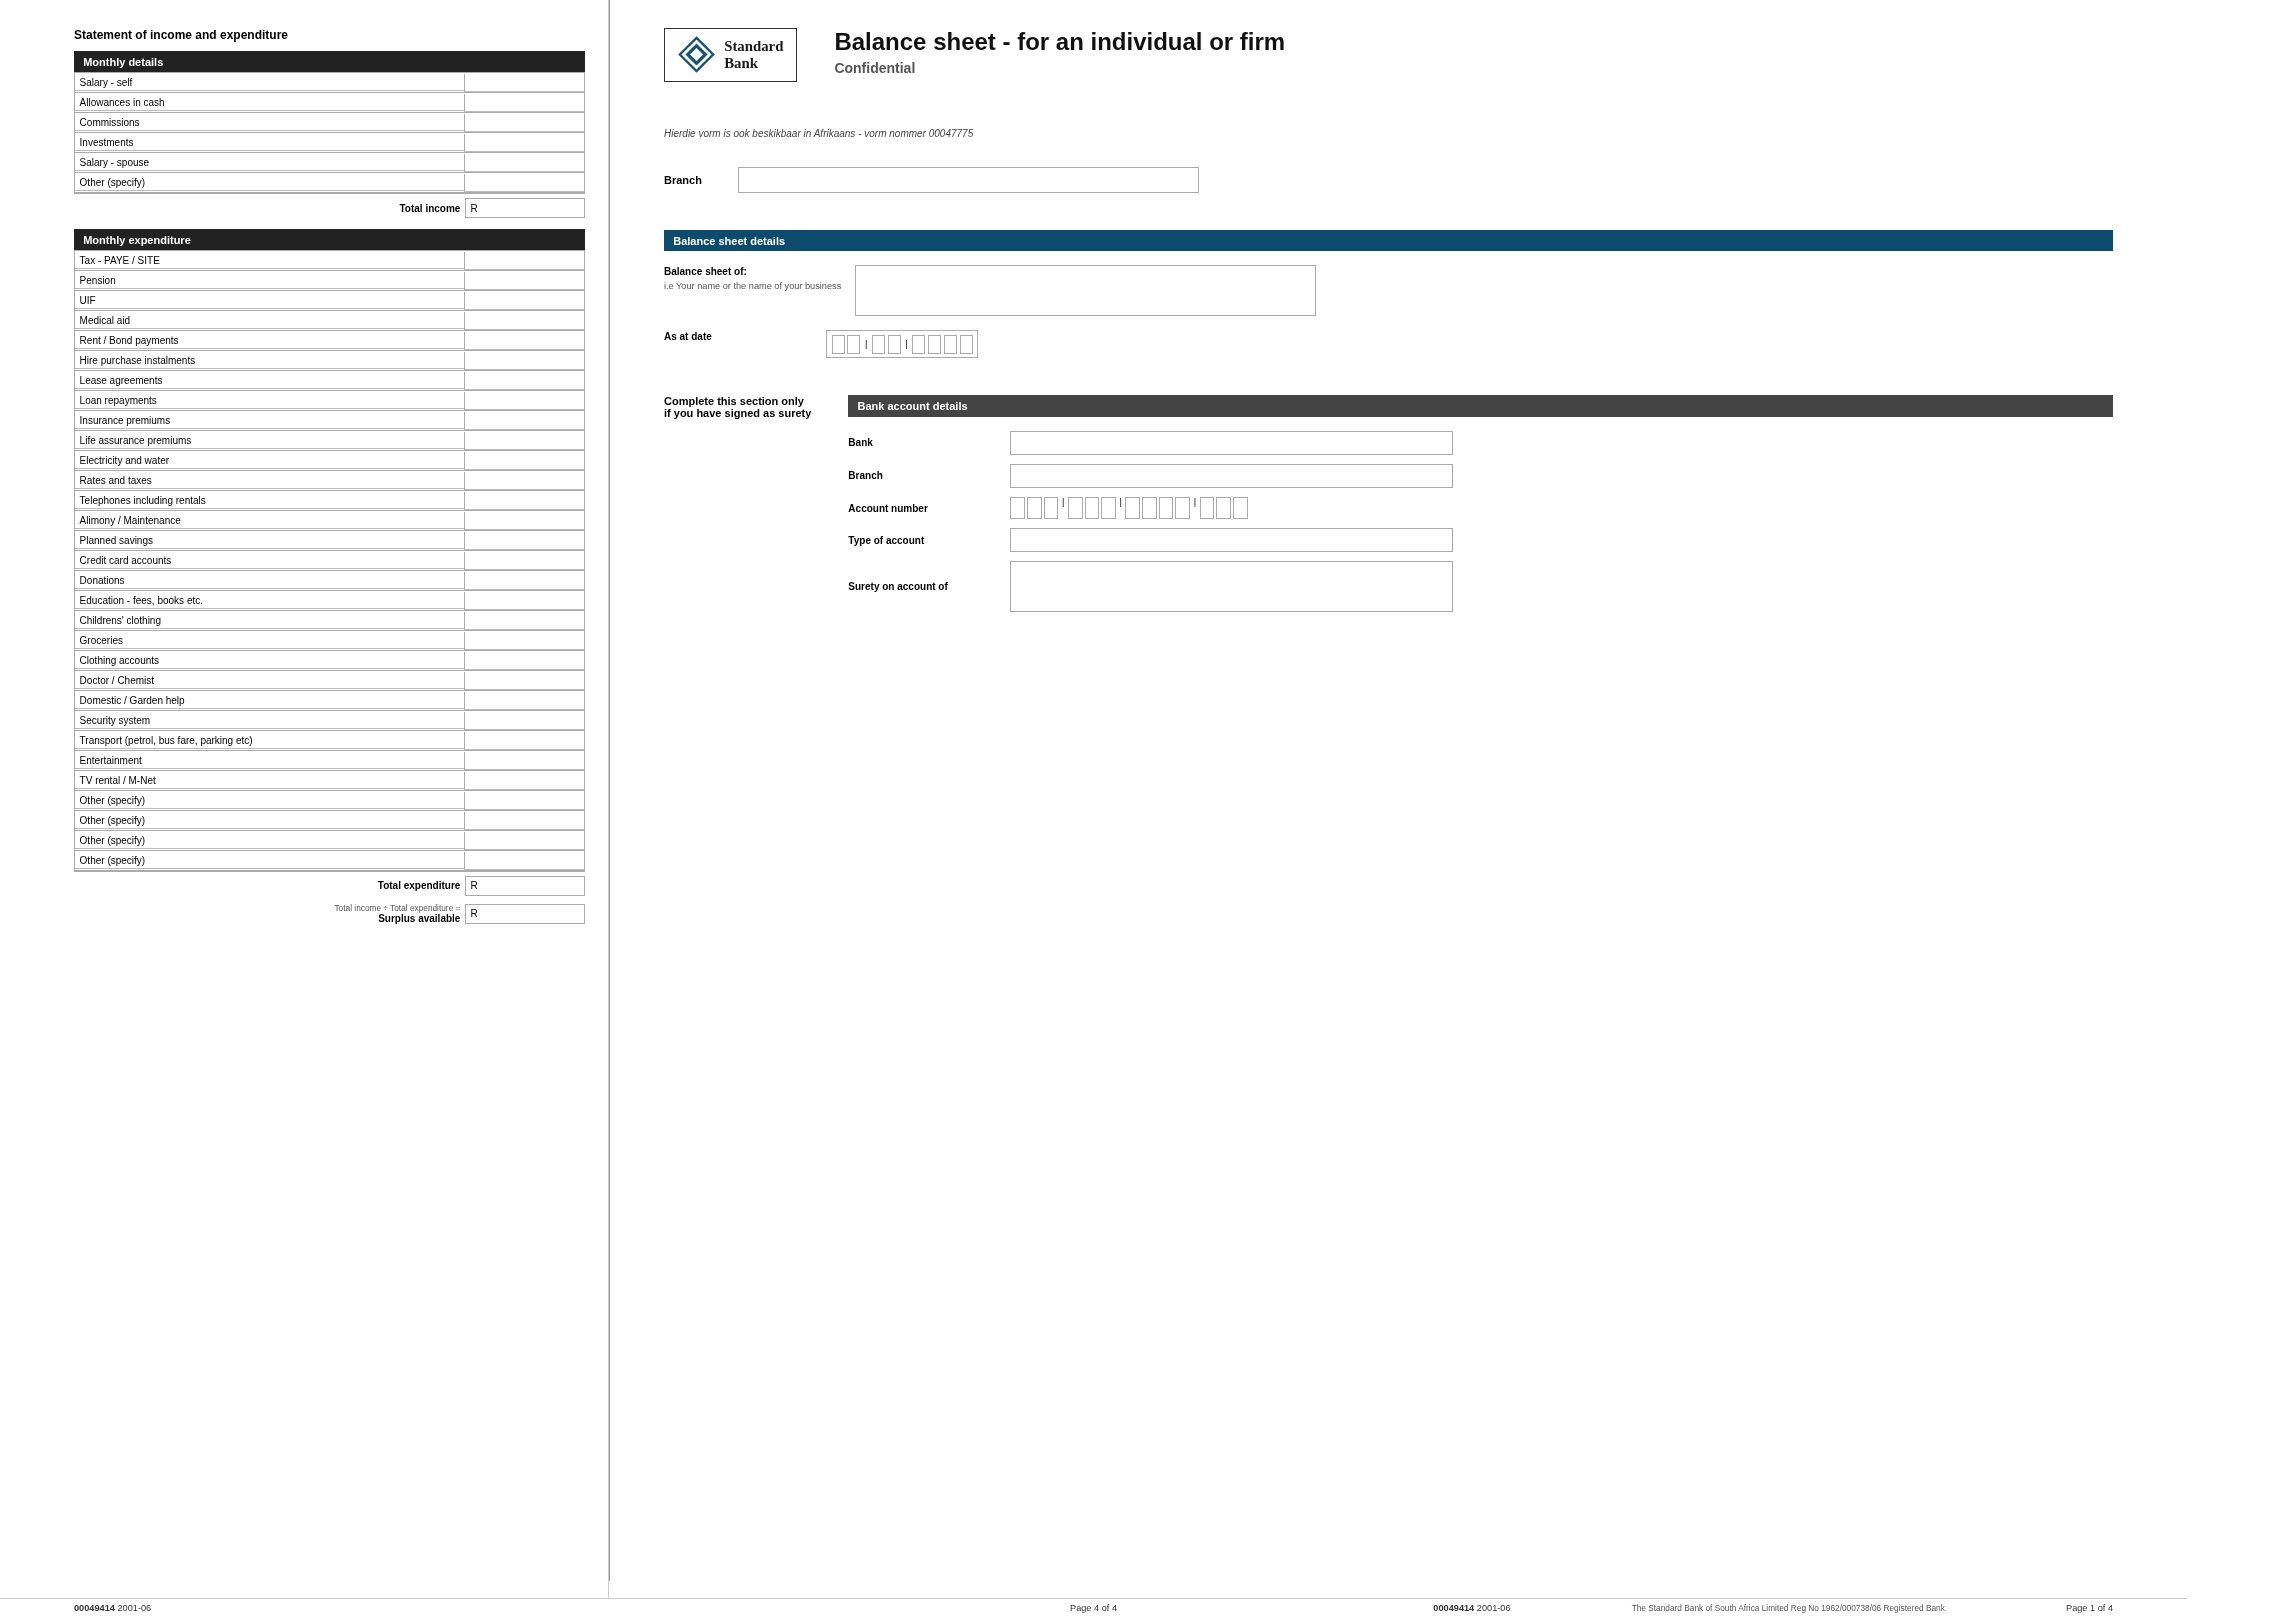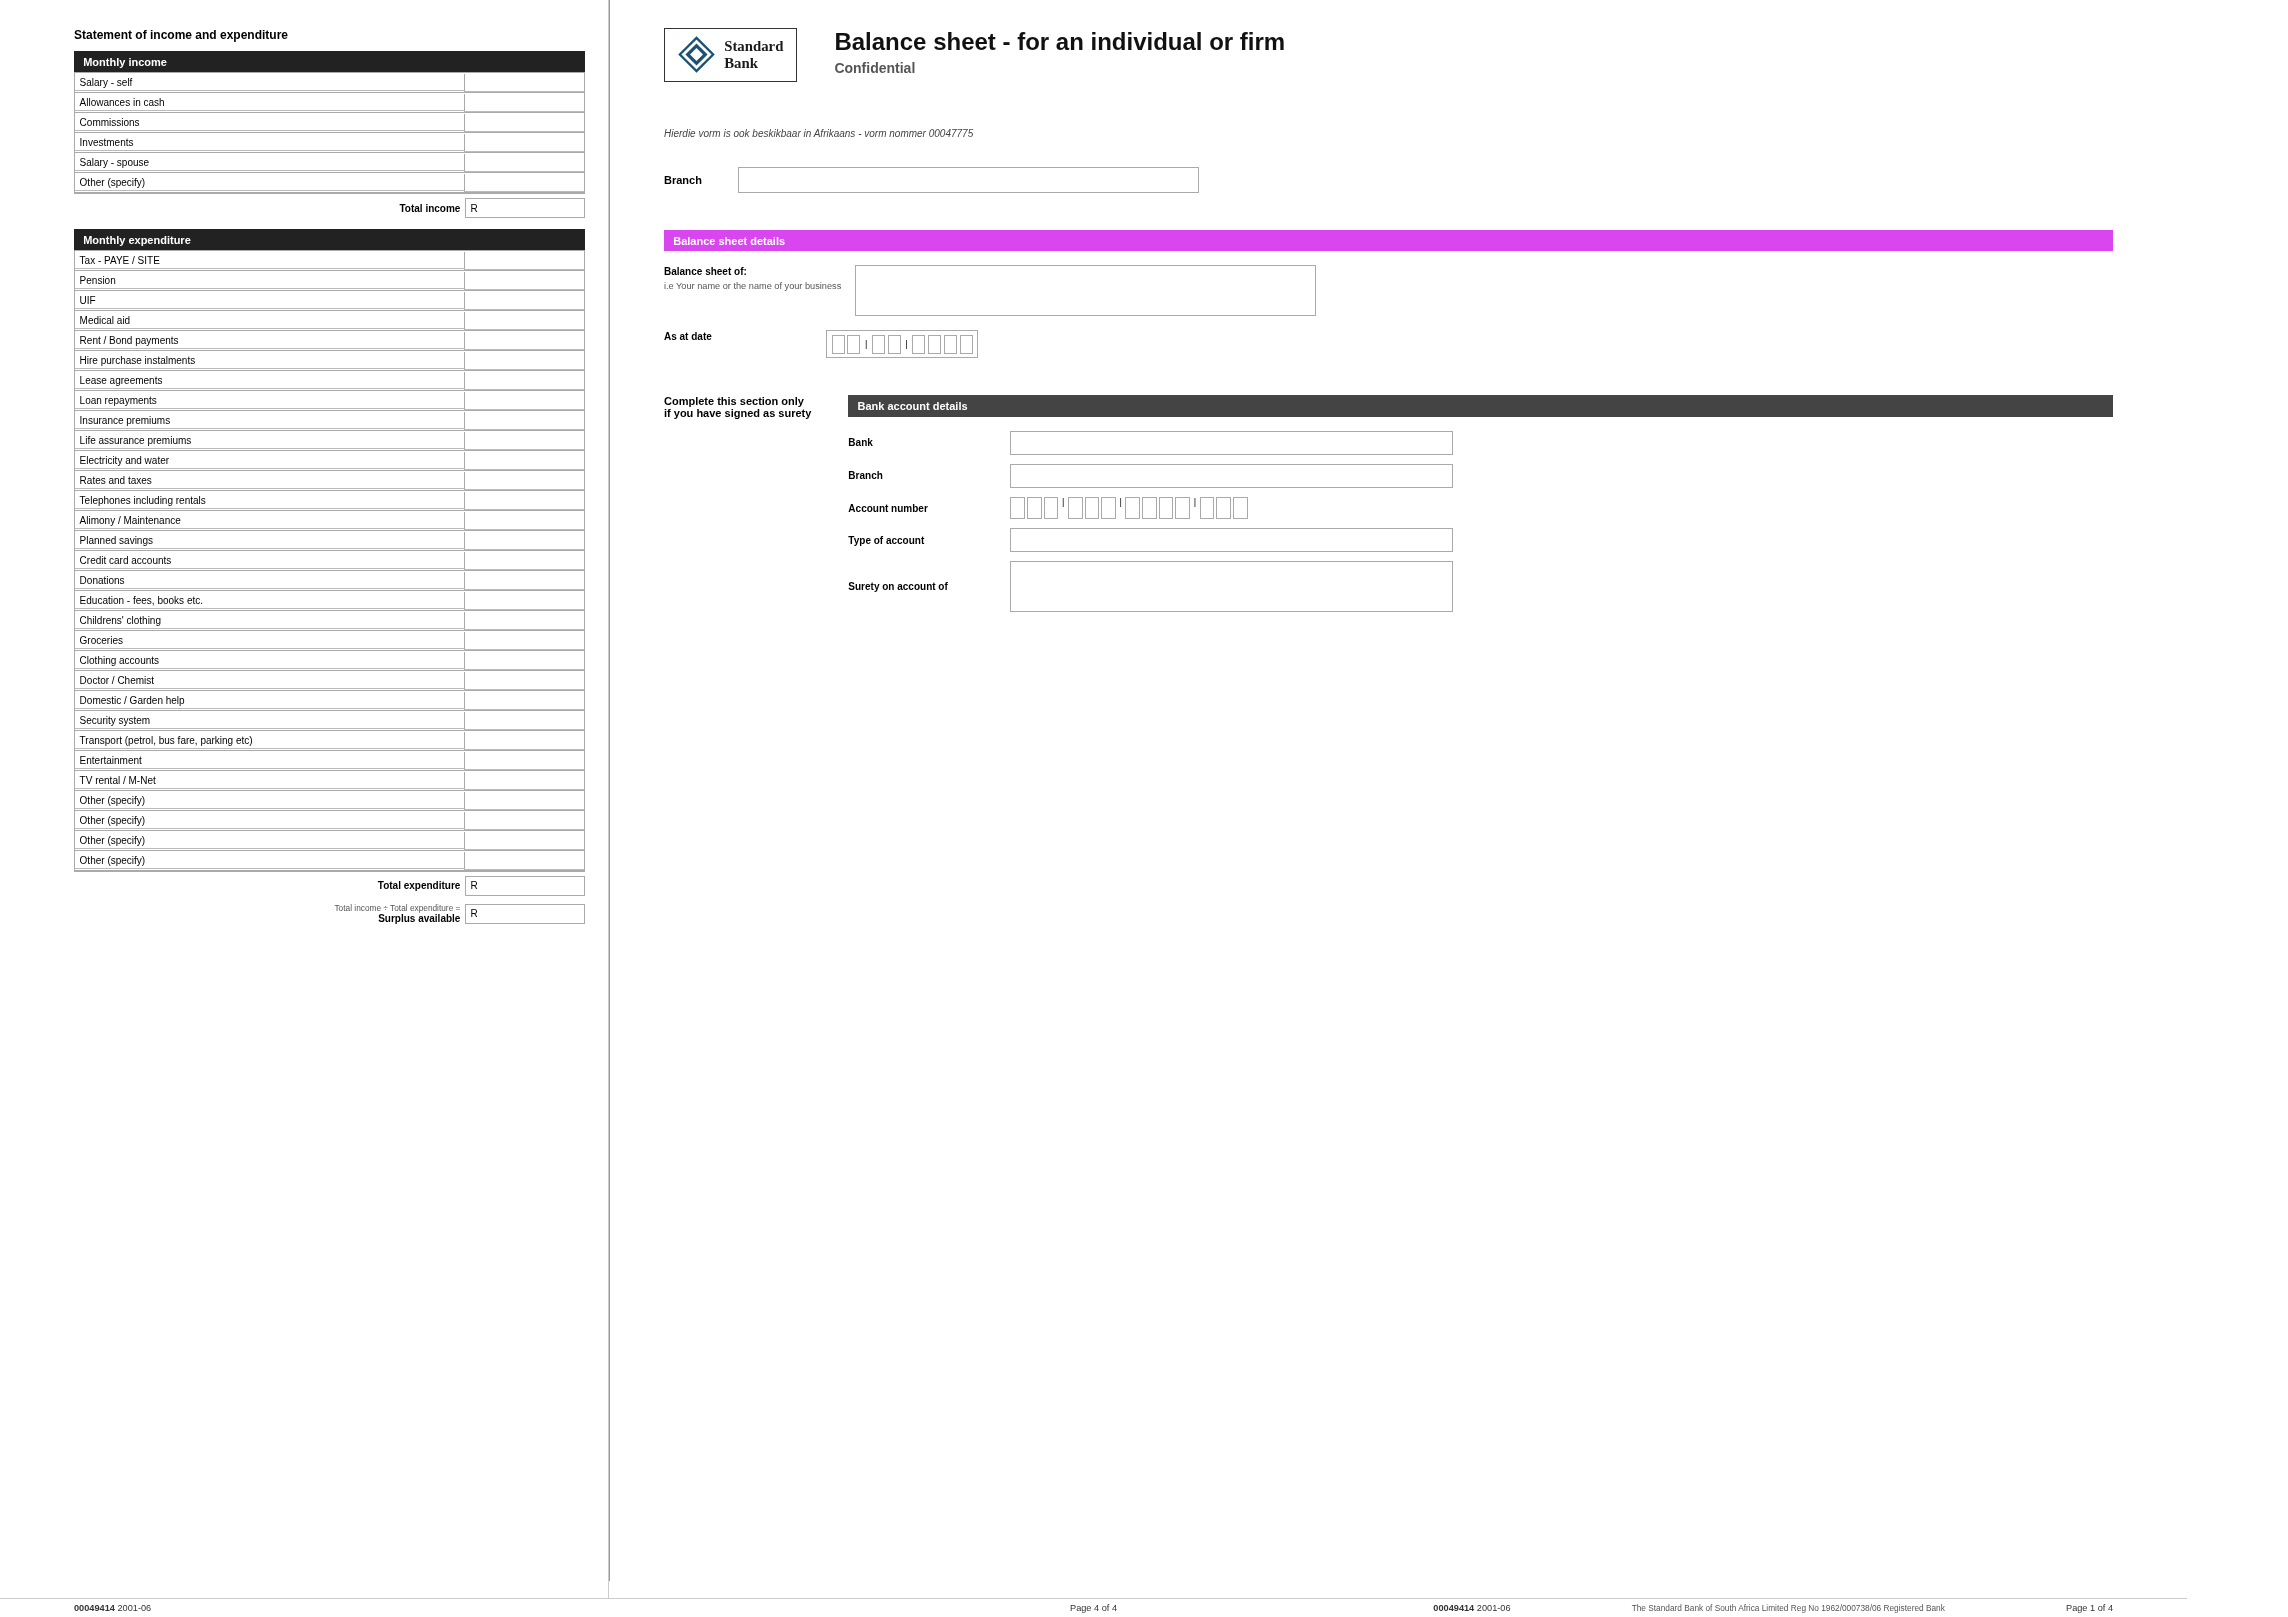--- a/index.html
+++ b/index.html
@@ -174,21 +174,21 @@
       font-size: 11px;
       min-width: 55px;
     }
     .branch-input {
       flex: 1;
       height: 26px;
       border: 0.9px solid #aaa;
       max-width: 461px;
     }
     .balance-details-header {
-      background: #d946ef;
+      background: #0c4a6e;
       color: #fff;
       padding: 4.6px 9.2px;
       font-size: 11px;
       font-weight: bold;
       margin-bottom: 14px;
     }
     .detail-row {
       display: flex;
       align-items: flex-start;
       margin-bottom: 14px;
@@ -332,21 +332,21 @@
   </style>
 </head>
 <body>
 
 <div class="page-wrapper">
 
   <div class="left-panel">
     <div class="section-title">Statement of income and expenditure</div>
 
     <div class="section-block">
-      <div class="header-black">Monthly income</div>
+      <div class="header-black">Monthly details</div>
       <table class="income-table">
         <tbody>
             <tr class="form-row">
           <td class="form-row-label">Salary - self</td>
           <td class="form-row-input"></td>
         </tr>
         <tr class="form-row">
           <td class="form-row-label">Allowances in cash</td>
           <td class="form-row-input"></td>
         </tr>

